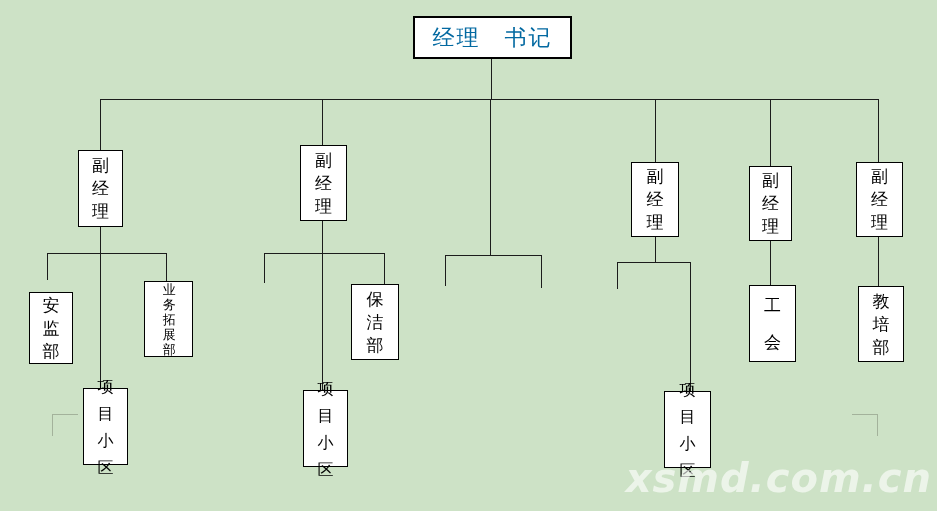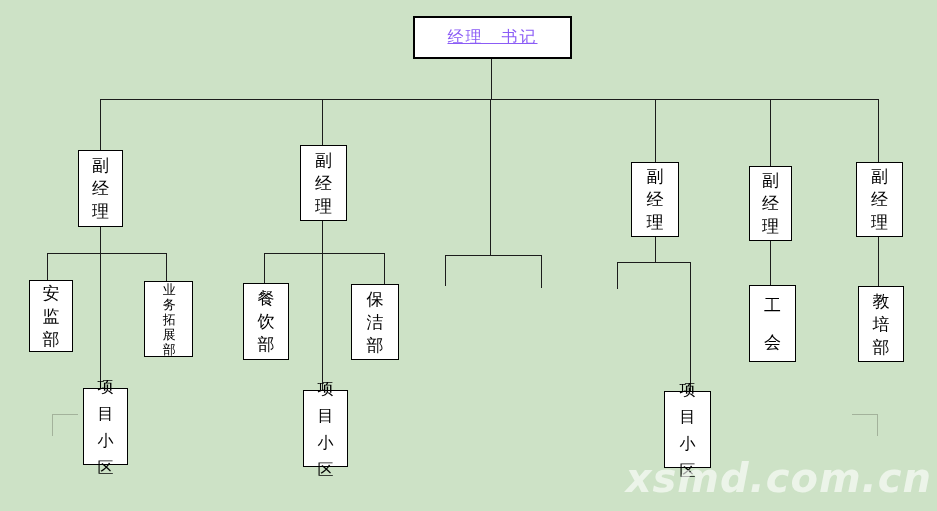--- a/index.html
+++ b/index.html
@@ -3,22 +3,22 @@
 <meta charset="utf-8">
 <style>
   html,body{margin:0;padding:0;}
   body{width:937px;height:511px;background:#cde2c6;overflow:hidden;
        font-family:"DejaVu Sans",sans-serif;}
   #canvas{position:relative;width:937px;height:511px;background:#cde2c6;}
 
   .node{position:absolute;background:#ffffff;border:1px solid #000;
         display:flex;align-items:center;justify-content:center;
         color:#000;box-sizing:border-box;}
-  .root-node{border-width:2px;color:#8b5cf6;font-size:16px;letter-spacing:2px;
-             white-space:pre;text-decoration:underline;}
+  .root-node{border-width:2px;color:#0369a1;font-size:22px;letter-spacing:2px;
+             white-space:pre;}
   .vtext{width:1.1em;word-break:break-all;text-align:center;display:block;}
   .v2 .vtext{font-size:17px;line-height:37px;}
   .v3 .vtext{font-size:17px;line-height:23px;}
   .v4 .vtext{font-size:16px;line-height:27px;}
   .v5 .vtext{font-size:13px;line-height:15px;text-align:right;}
 
   .hline,.vline{position:absolute;background:#1c1c1c;}
   .hline{height:1px;}
   .vline{width:1px;}
 
@@ -81,28 +81,25 @@
   <div class="node v3" style="left:631px;top:162px;width:48px;height:75px">
     <span class="vtext">副经理</span>
   </div>
   <div class="node v3" style="left:749px;top:166px;width:43px;height:75px">
     <span class="vtext">副经理</span>
   </div>
   <div class="node v3" style="left:856px;top:162px;width:47px;height:75px">
     <span class="vtext">副经理</span>
   </div>
 
-  <div class="node v3" style="left:29px;top:280px;width:44px;height:72px">
+  <div class="node v3" style="left:29px;top:292px;width:44px;height:72px">
     <span class="vtext">安监部</span>
   </div>
   <div class="node v5" style="left:144px;top:281px;width:49px;height:76px">
     <span class="vtext">业务拓展部</span>
-  </div>
-  <div class="node v3" style="left:243px;top:283px;width:46px;height:77px">
-    <span class="vtext">餐饮部</span>
   </div>
   <div class="node v3" style="left:351px;top:284px;width:48px;height:76px">
     <span class="vtext">保洁部</span>
   </div>
   <div class="node v2" style="left:749px;top:285px;width:47px;height:77px">
     <span class="vtext">工　会</span>
   </div>
   <div class="node v3" style="left:858px;top:286px;width:46px;height:76px">
     <span class="vtext">教培部</span>
   </div>

